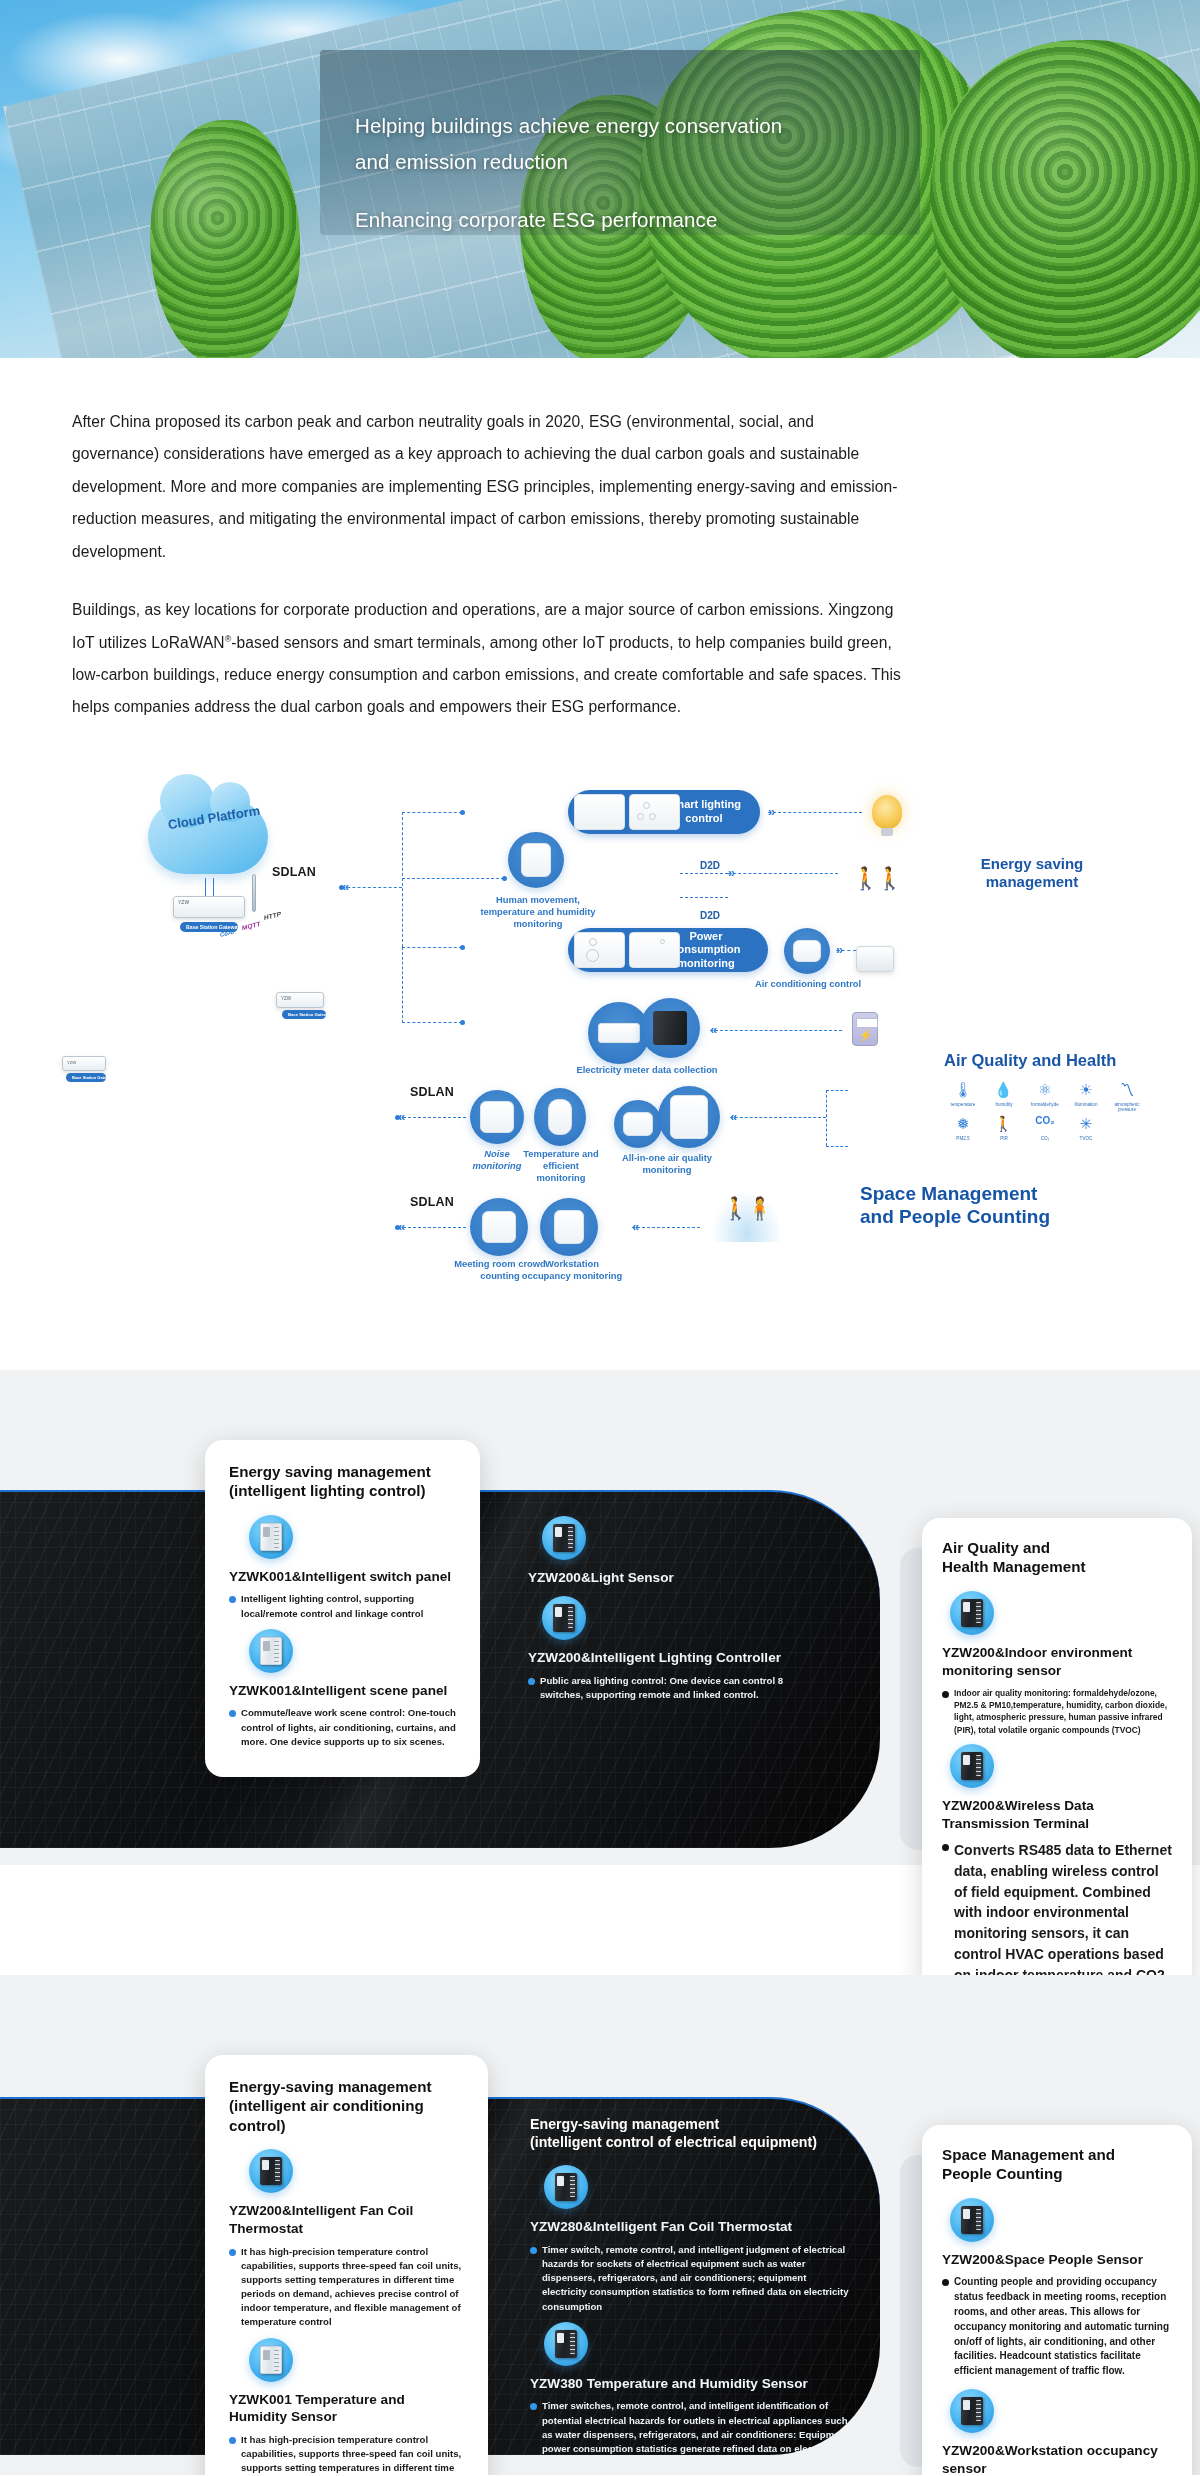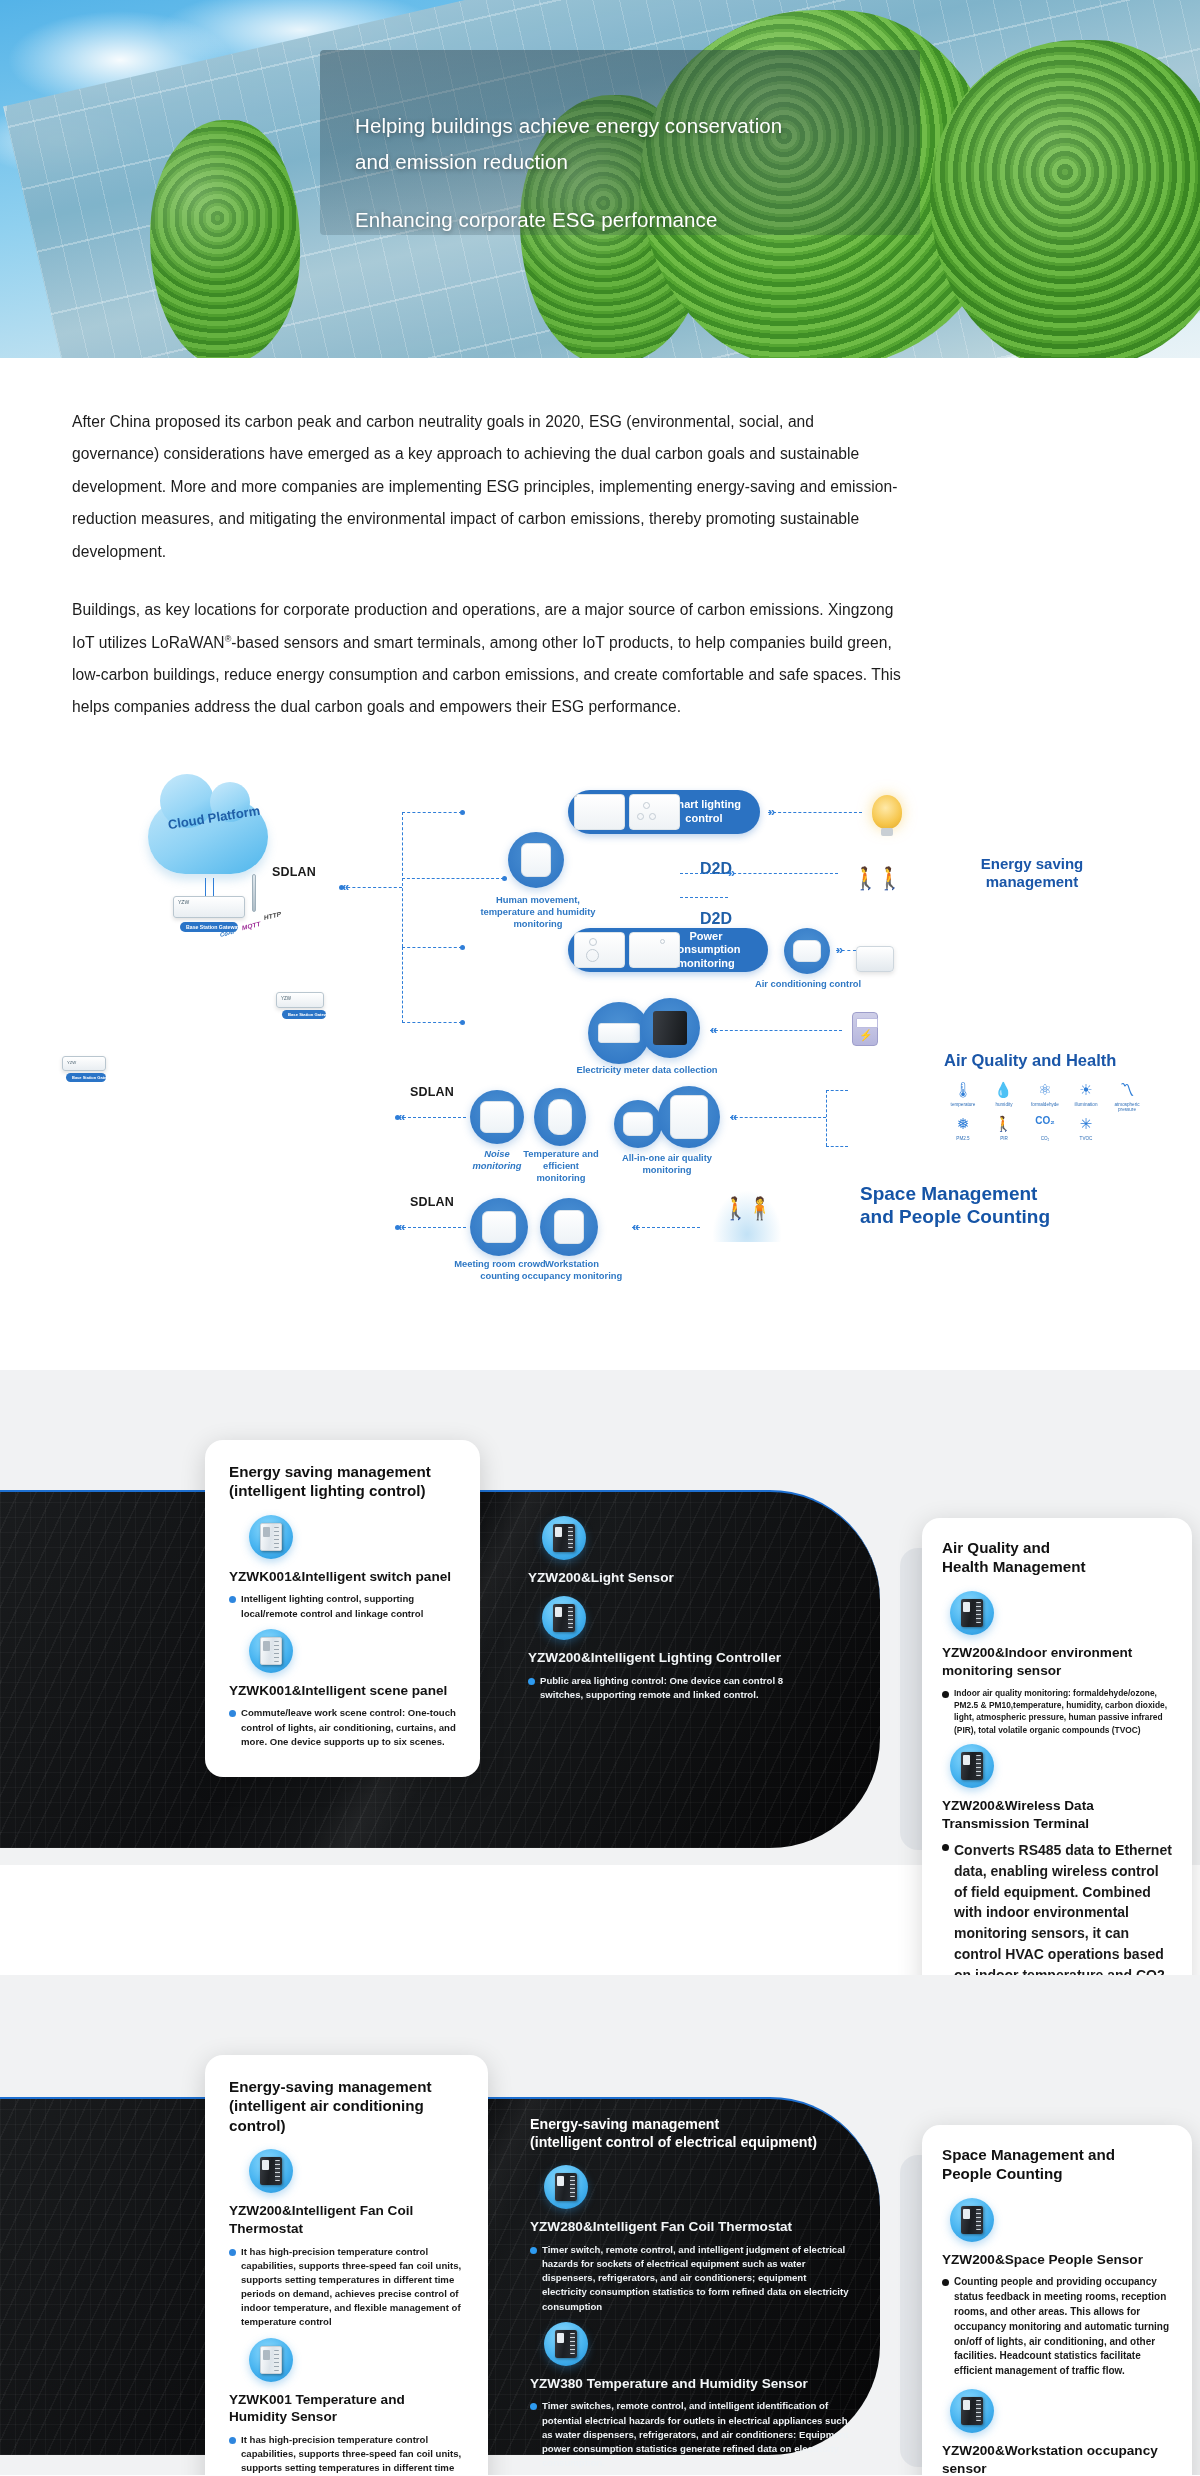--- a/index.html
+++ b/index.html
@@ -172,21 +172,21 @@
   .circ {
     position:absolute; border-radius:50%;
     background: radial-gradient(circle at 50% 40%, #4d92d4, #2b72c2);
     box-shadow: 0 3px 8px rgba(43,114,194,.28);
     display:flex; align-items:center; justify-content:center;
   }
   .circ .inner {
     background: linear-gradient(180deg,#ffffff,#eef3f7);
     border-radius: 6px; border:1px solid #dbe3ea;
   }
-  .d2d { position:absolute; color:#1f5fa8; font-size: 16px; font-weight:700; }
+  .d2d { position:absolute; color:#1f5fa8; font-size: 10px; font-weight:700; }
 
   .big-blue {
     position:absolute; color:#1a56a8; font-weight:700; line-height:1.22;
   }
   .bb-1 { font-size: 15px; }
   .bb-2 { font-size: 16.5px; }
   .bb-3 { font-size: 19px; color:#1554a6; }
 
   .aq-icons { position:absolute; display:grid; grid-template-columns: repeat(5, 38px); gap: 4px 3px; }
   .aq-i { text-align:center; }

